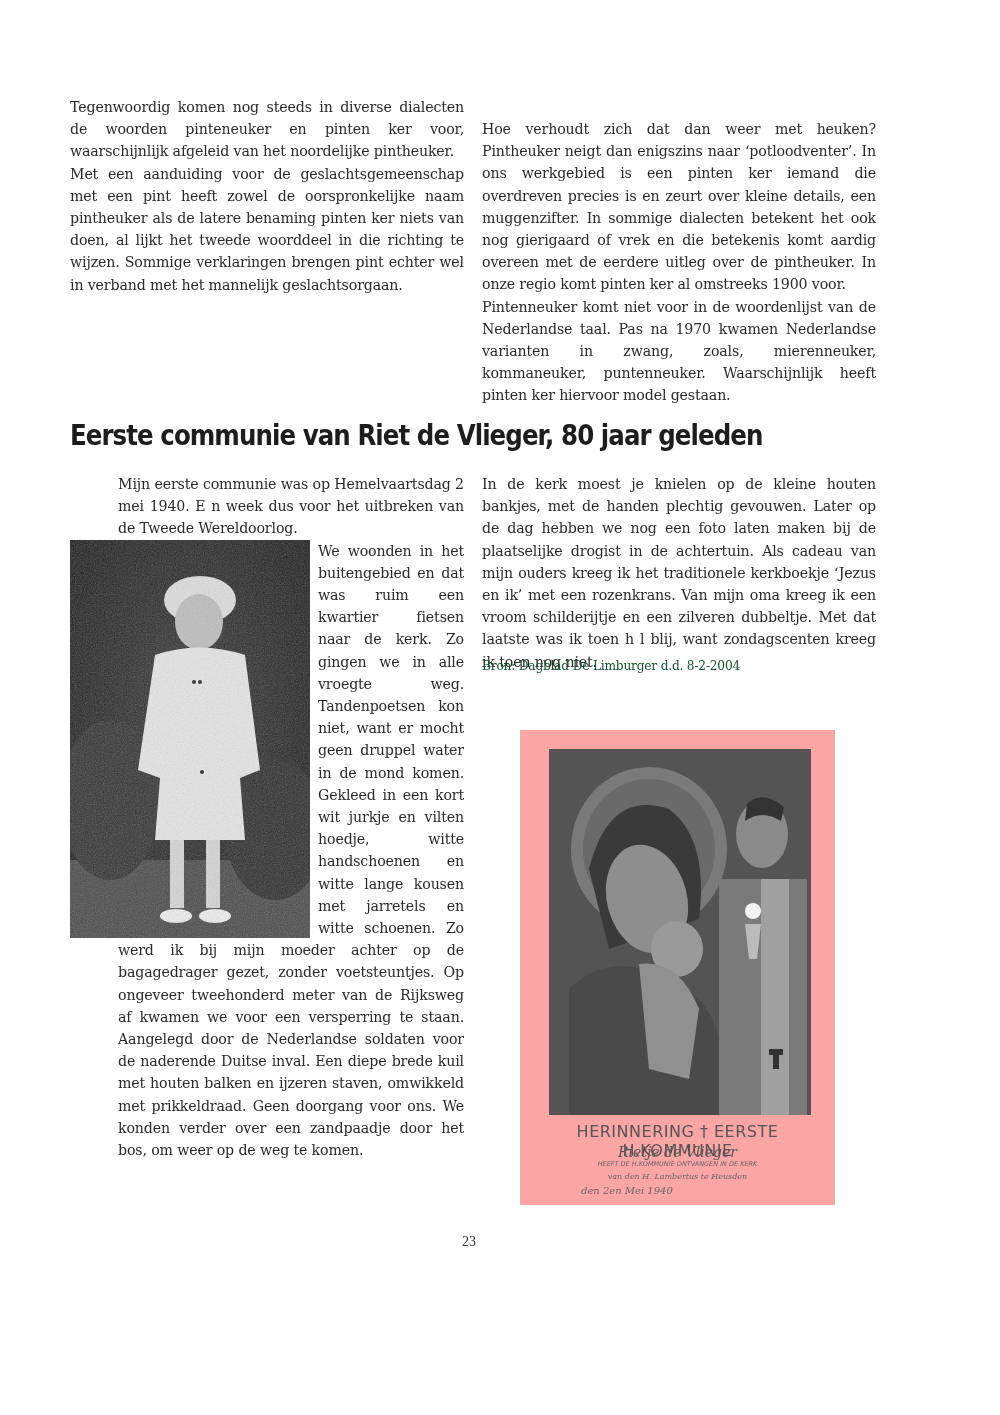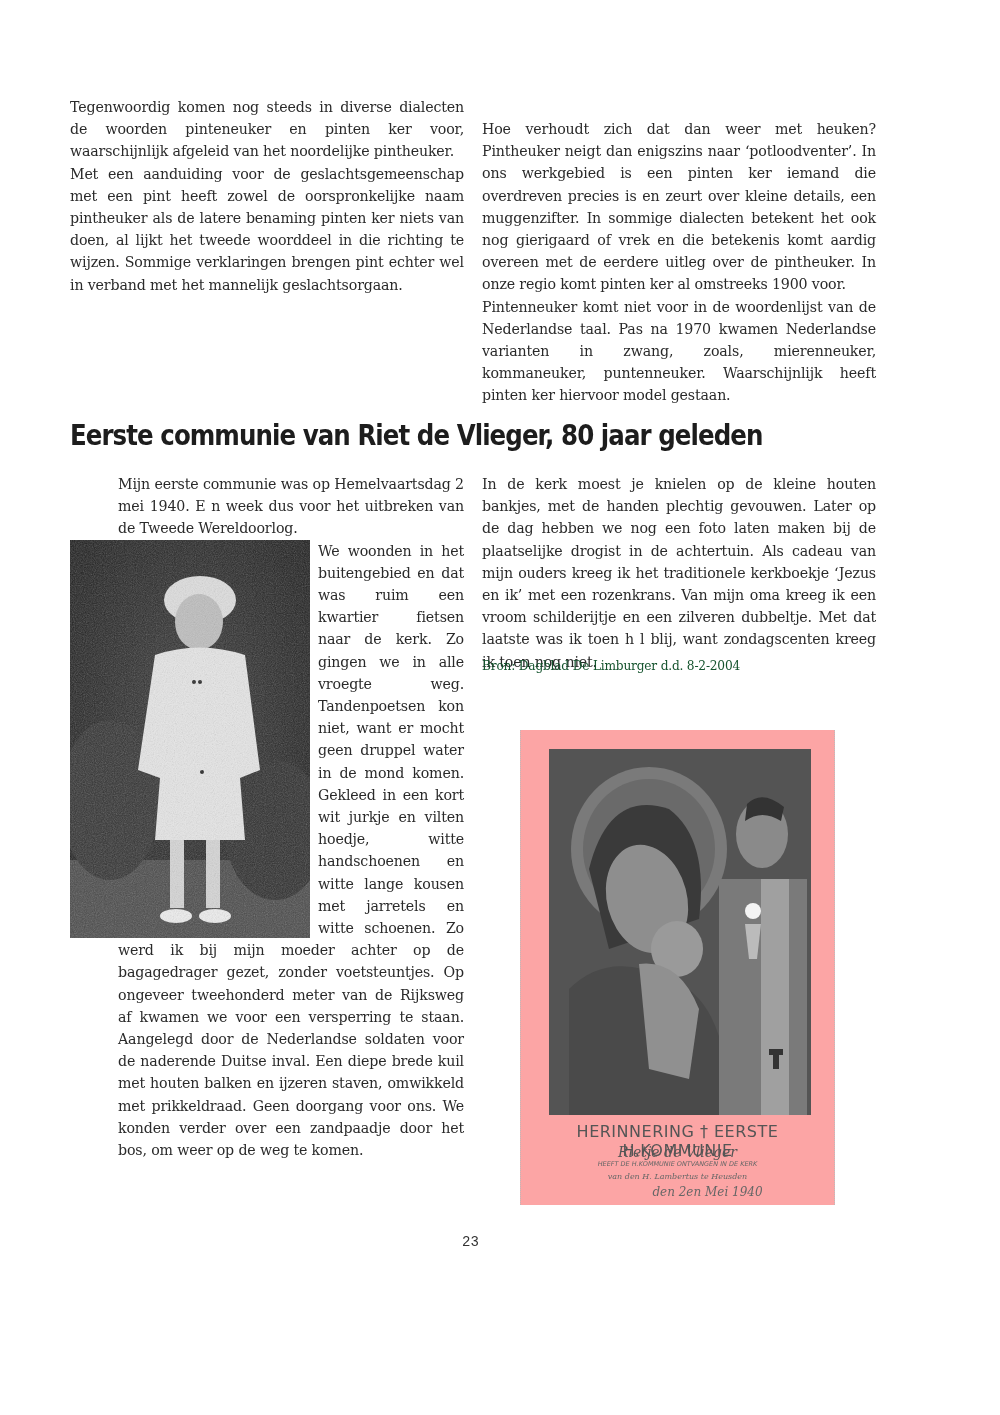--- a/index.html
+++ b/index.html
@@ -23,23 +23,23 @@
           border-left: 1px dotted #bbb; border-right: 1px dotted #bbb; }
   #card-art { position: absolute; left: 28px; top: 19px; width: 262px; height: 366px; background: #5a5a5a; overflow: hidden; }
   #card-title { position: absolute; left: 0; right: 0; top: 392px; text-align: center; font-family: "DejaVu Sans", sans-serif;
                 font-size: 16px; color: #555; letter-spacing: 0.5px; }
   #card-name { position: absolute; left: 0; right: 0; top: 414px; text-align: center; font-family: "DejaVu Serif", serif;
                font-style: italic; font-size: 14px; color: #555; }
   #card-line1 { position: absolute; left: 0; right: 0; top: 430px; text-align: center; font-family: "DejaVu Sans", sans-serif;
                 font-size: 6.5px; color: #666; font-style: italic; }
   #card-line2 { position: absolute; left: 0; right: 0; top: 442px; text-align: center; font-family: "DejaVu Serif", serif;
                 font-size: 8px; color: #666; font-style: italic; }
-  #card-line3 { position: absolute; left: 60px; right: 0; top: 455px; text-align: center; font-family: "DejaVu Serif", serif;
-                font-size: 12px; color: #666; font-style: italic; }
-  #page-number { position: absolute; left: 462px; top: 1234px; font-family: Liberation Mono, monospace; font-size: 14px; color: #333; }
+  #card-line3 { position: absolute; left: 60px; right: 0; top: 455px; font-family: "DejaVu Serif", serif;
+                font-size: 10px; color: #666; font-style: italic; }
+  #page-number { position: absolute; left: 462px; top: 1234px; font-family: Liberation Serif, serif; font-size: 14px; color: #333; }
 </style>
 </head>
 <body>
 
 <div id="col-left-top" class="col">
   <div class="gap"></div>
   <p>Tegenwoordig komen nog steeds in diverse dialecten de woorden pinteneuker en pinten   ker voor, waarschijnlijk afgeleid van het noordelijke pintheuker.</p>
   <p>Met een aanduiding voor de geslachtsgemeenschap met een pint heeft zowel de oorspronkelijke naam pintheuker als de latere benaming pinten   ker niets van doen, al lijkt het tweede woorddeel in die richting te wijzen. Sommige verklaringen brengen pint echter wel in verband met het mannelijk geslachtsorgaan.</p>
 </div>
 

